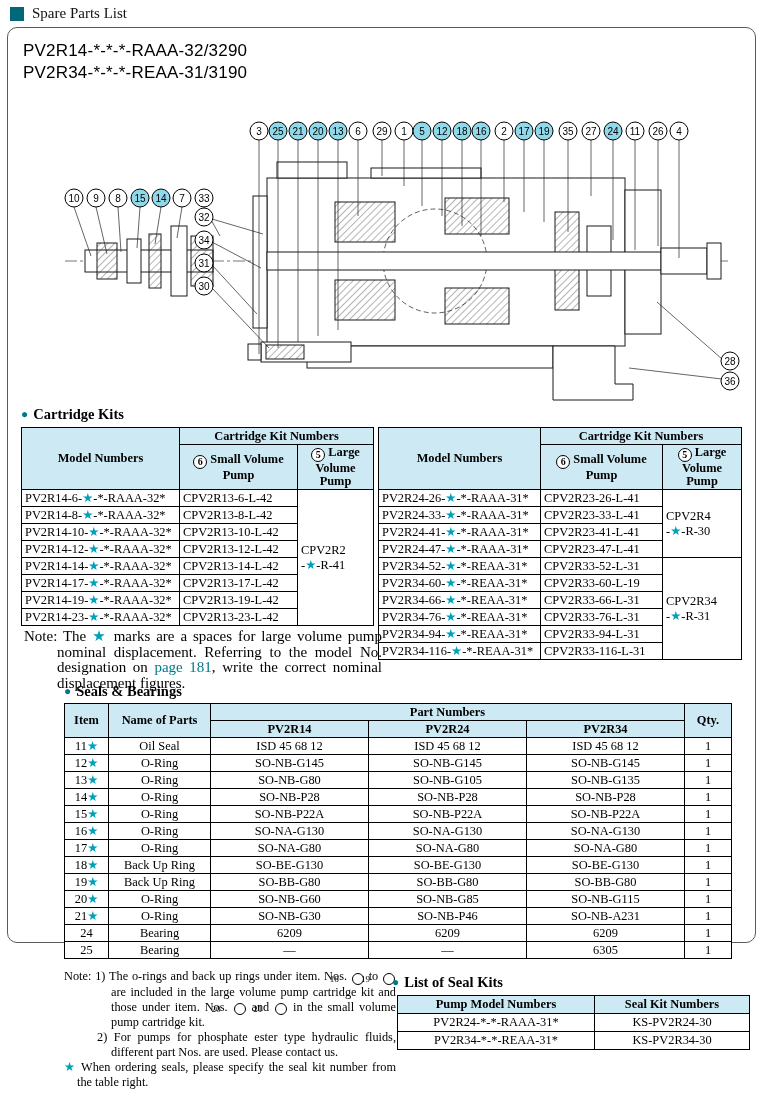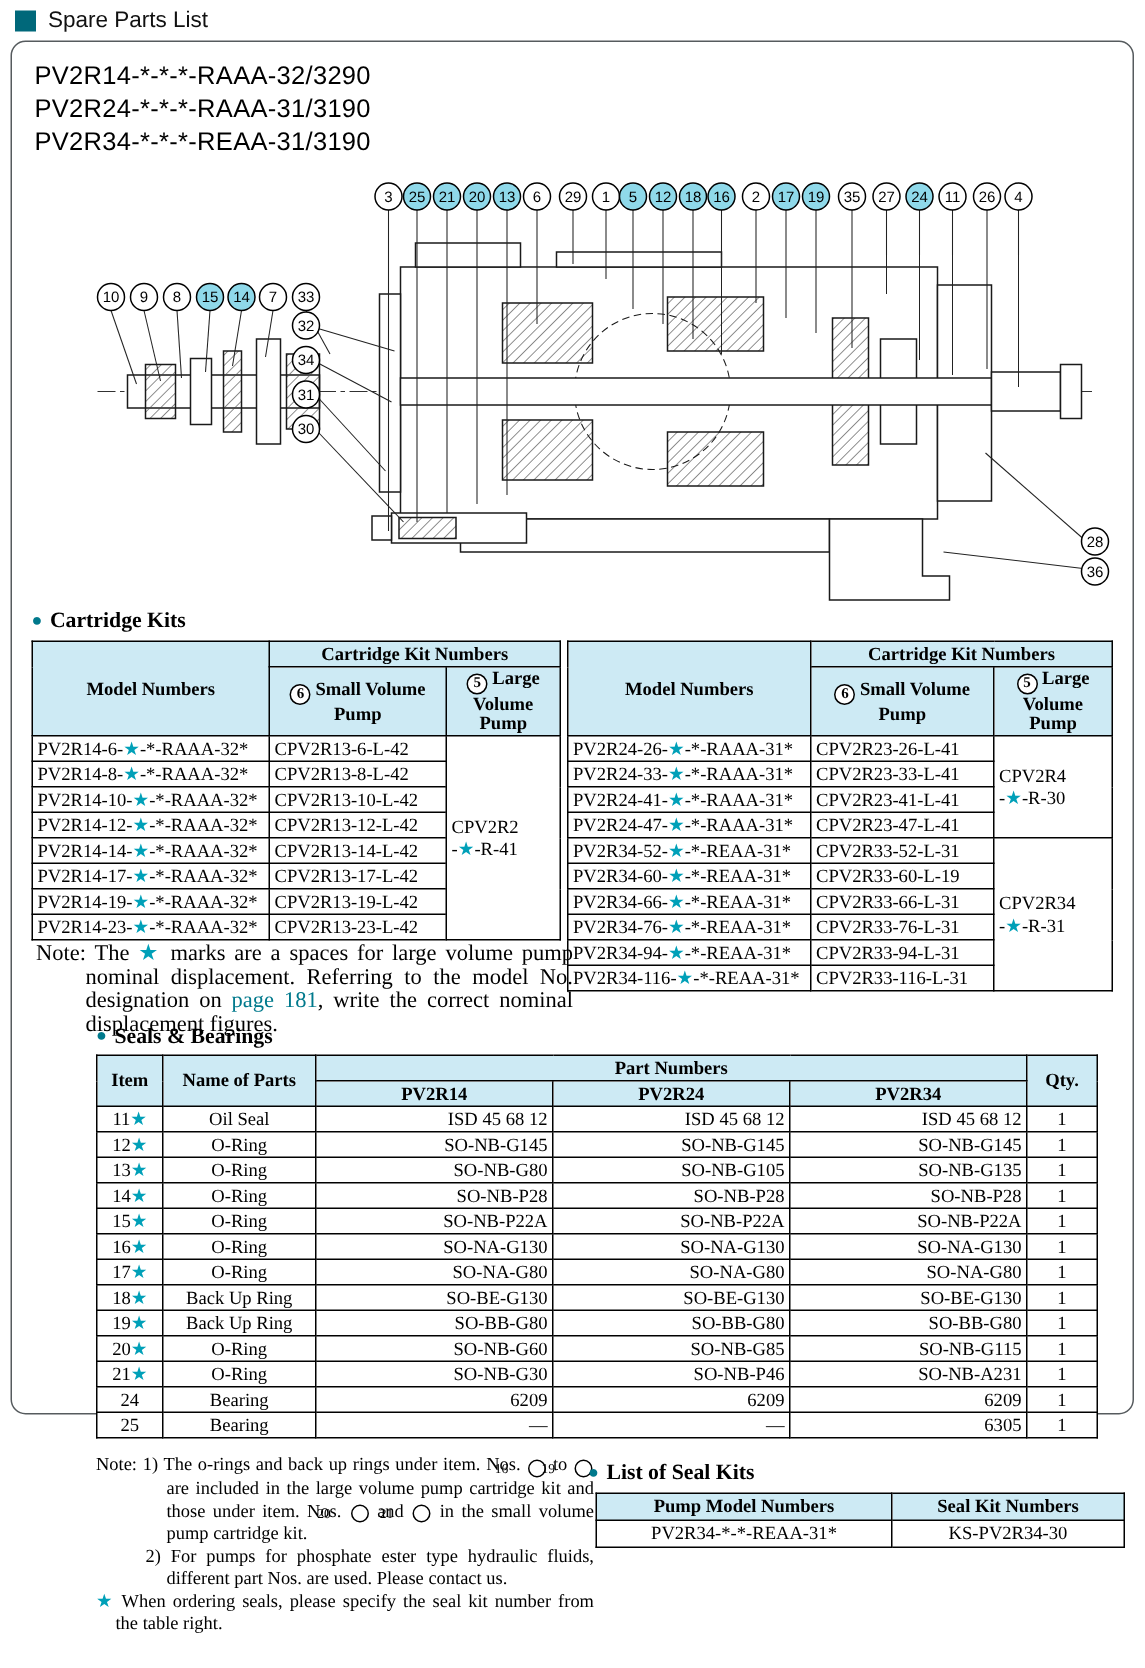--- a/index.html
+++ b/index.html
@@ -2,21 +2,21 @@
 <html style="--accent: #00798c; --star: #00a0b8; --header-bg: #cdeaf4; --hl: #8fd9ea; --square: #00687a;"><head>
 <meta charset="utf-8">
 <style>
   :root{
     --accent:#00798c; --star:#00a0b8; --header-bg:#cdeaf4; --hl:#8fd9ea; --square:#00687a;
   }
   *{margin:0;padding:0;box-sizing:border-box;}
   html,body{width:763px;background:#fff;}
   body{font-family:"Liberation Serif",serif;color:#000;position:relative;height:1112px;overflow:hidden;}
   .doc-title{position:absolute;left:10px;top:5px;display:flex;align-items:center;gap:8px;
-    font-family:Liberation Sans, sans-serif;font-size:15px;color:#111;}
+    font-family:Liberation Serif, serif;font-size:15px;color:#111;}
   .title-square{width:14px;height:14px;background:var(--square);display:inline-block;}
   .frame{position:absolute;left:7px;top:27px;width:749px;height:916px;border:1.6px solid #565b5e;border-radius:10px;}
   .models{position:absolute;left:15px;top:12px;font-family:"Liberation Sans",sans-serif;font-size:17px;line-height:22px;letter-spacing:.2px;}
   .diagram{position:absolute;left:7px;top:88px;}
   .sec-head{position:absolute;font-size:14.5px;font-weight:bold;white-space:nowrap;}
   .bullet{color:var(--accent);font-size:12px;margin-right:5px;vertical-align:1px;}
   .ck-head{left:13px;top:378px;}
   .ck-tables{position:absolute;left:13px;top:399px;display:flex;gap:4px;align-items:flex-start;}
   table.t{border-collapse:collapse;font-size:12.4px;table-layout:fixed;background:#fff;}
   .t th,.t td{border:1px solid #000;padding:0 3px;height:17px;overflow:hidden;}
@@ -29,21 +29,21 @@
   .circ{display:inline-block;width:14px;height:14px;line-height:12px;border:1px solid #000;border-radius:50%;
     font-size:10px;text-align:center;vertical-align:-2px;margin-right:3px;background:#fff;}
   .circ.sm{width:12px;height:12px;line-height:10px;font-size:9px;vertical-align:-1.5px;margin:0 1px;}
   .ck-note{position:absolute;left:16px;top:601px;width:358px;font-size:15px;line-height:15.5px;
     text-align:justify;padding-left:33px;text-indent:-33px;}
   .ref-link{color:var(--accent);}
   .sb-head{left:56px;top:655px;}
   .sb-table{position:absolute;left:56px;top:675px;}
   .w-item{width:44px;}.w-name{width:102px;}.w-p{width:158px;}.w-qty{width:47px;}
   .c{text-align:center;}
-  .pl{padding-left:10px;text-align:right;}
+  .pl{padding-left:10px;text-align:center;}
   .sb-notes{position:absolute;left:56px;top:941px;width:332px;font-size:12.3px;line-height:15px;text-align:justify;}
   .n1{padding-left:47px;text-indent:-47px;}
   .n2{padding-left:47px;text-indent:-14px;}
   .n3{padding-left:13px;text-indent:-13px;}
   .sk-head{left:384px;top:946px;}
   .sk-table{position:absolute;left:389px;top:967px;}
   .w-skm{width:197px;}.w-skk{width:155px;}
   .sk-table th,.sk-table td{height:18px;}
 </style>
 </head>
@@ -51,21 +51,20 @@
 
 <div class="doc-title">
   <span class="title-square"></span>
   <span>Spare Parts List</span>
 </div>
 
 <div class="frame">
 
   <div class="models">
     <div>PV2R14-*-*-*-RAAA-32/3290</div>
-    <div>PV2R24-*-*-*-RAAA-31/3190</div>
     <div>PV2R34-*-*-*-REAA-31/3190</div>
   </div>
 
   <svg class="diagram" width="727" height="292" viewBox="0 0 727 292">
     <defs>
       <pattern id="hatch" width="5" height="5" patternUnits="userSpaceOnUse" patternTransform="rotate(45)">
         <line x1="0" y1="0" x2="0" y2="5" stroke="#444" stroke-width="0.8"></line>
       </pattern>
     </defs>
     <g stroke="#1a1a1a" stroke-width="1" fill="none">
@@ -549,19 +548,23 @@
         <col class="w-skk">
       </colgroup>
     <thead>
       <tr>
         <th>Pump Model Numbers</th>
         <th>Seal Kit Numbers</th>
       </tr>
     </thead>
     <tbody>
       <tr>
+          <td class="c">PV2R24-*-*-RAAA-31*</td>
+          <td class="c">KS-PV2R24-30</td>
+        </tr>
+      <tr>
           <td class="c">PV2R34-*-*-REAA-31*</td>
           <td class="c">KS-PV2R34-30</td>
         </tr>
     </tbody>
   </table>
 
 </div>
 
 </body></html>

